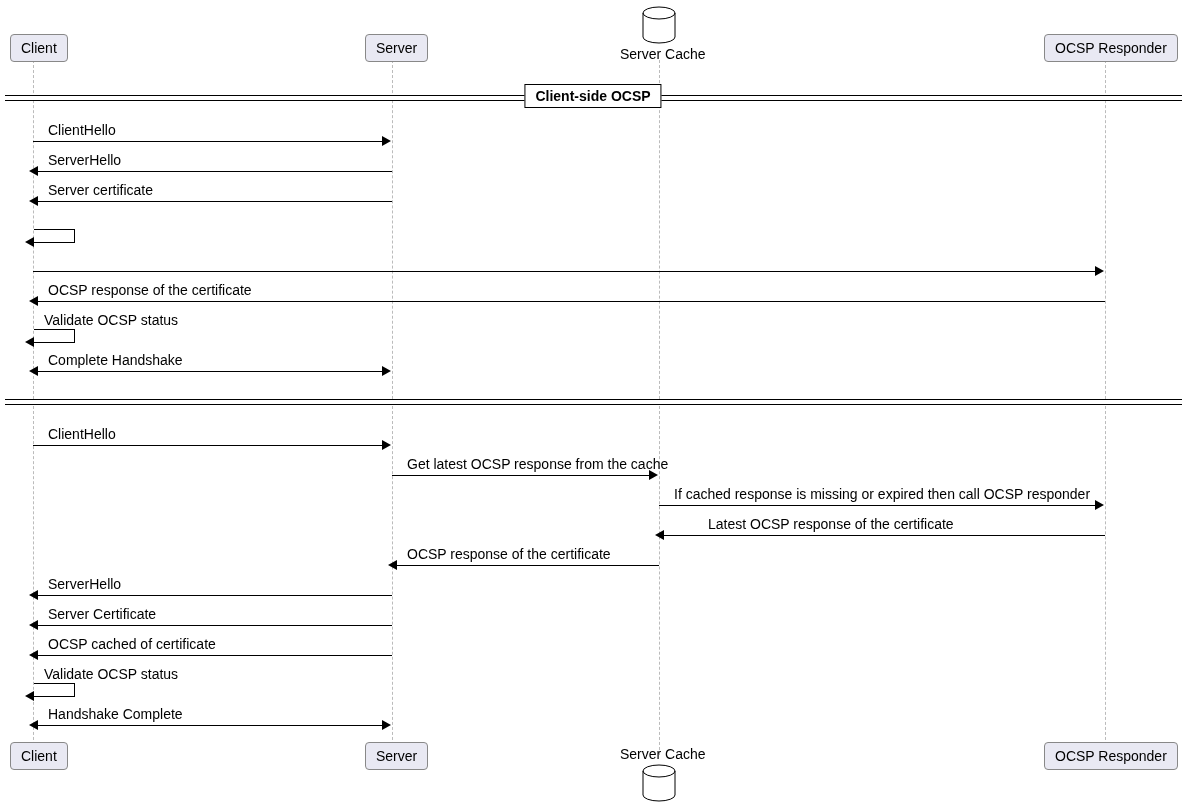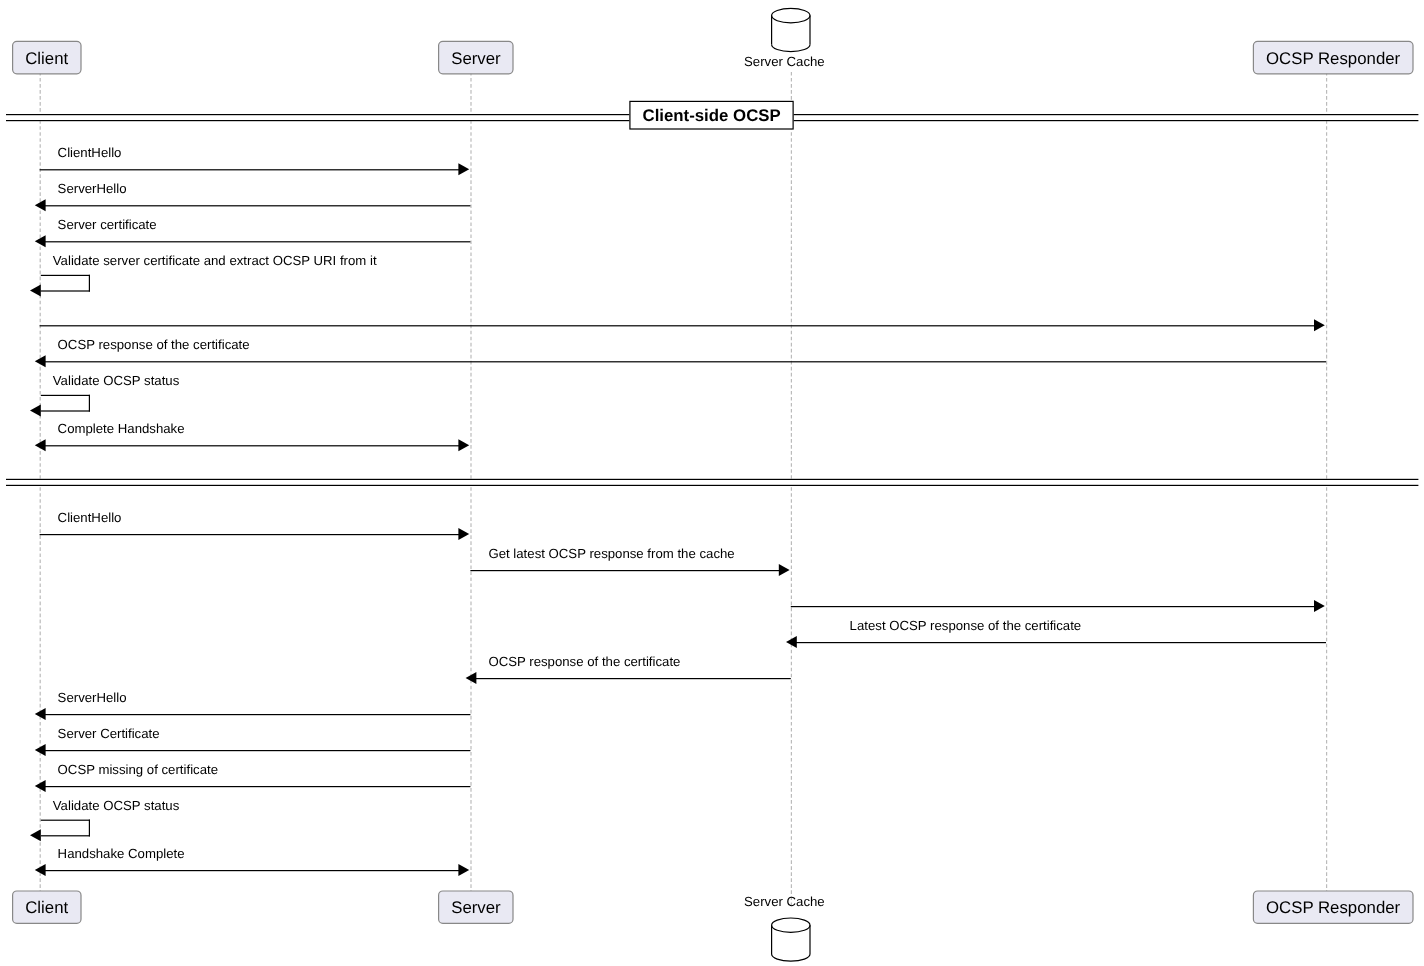--- a/index.html
+++ b/index.html
@@ -1,21 +1,21 @@
 <!DOCTYPE html>
 <html><head>
 <meta charset="utf-8">
 <style>
 html,body{margin:0;padding:0;background:#fff;font-family:Arial,Helvetica,sans-serif;font-size:14px;color:#000}
 #stage{position:relative;width:1187px;height:805px}
 .participant{position:absolute;padding:5px 10px;border:1px solid #888;border-radius:4px;background:#e9e9f3;text-align:center;white-space:nowrap}
 .lifeline{position:absolute;border-left:1.5px dashed #bbb;top:0;bottom:0}
 .divider-bar{position:absolute;height:4px;left:5px;right:5px;border-top:1px solid #000;border-bottom:1px solid #000;background:#fff}
 .divider-label{position:absolute;transform:translateX(-50%);background:#fff;border:1px solid #000;padding:3px 10px;font-weight:bold;white-space:nowrap}
-.msg-label{position:absolute;font-size:11px;white-space:nowrap}
+.msg-label{position:absolute;font-size:14px;white-space:nowrap}
 .arrow-line{position:absolute;height:0;border-top:1px solid #000}
 .arrow-head{position:absolute;width:0;height:0;border-top:5px solid transparent;border-bottom:5px solid transparent}
 .arrow-head.right{border-left:9px solid #000}
 .arrow-head.left{border-right:9px solid #000}
 .self-box{position:absolute;width:40px;height:12px;border-top:1px solid #000;border-right:1px solid #000;border-bottom:1px solid #000}
 .self-box .ret{position:absolute;left:-9px;bottom:-5px;width:0;height:0;border-top:5px solid transparent;border-bottom:5px solid transparent;border-right:9px solid #000}
 .db-icon{position:absolute}
 .db-icon svg{display:block}
 </style>
 </head>
@@ -49,21 +49,20 @@
   <div class="arrow-head right" style="left:382px;top:136px"></div>
 
   <div class="msg-label" style="left:48px;top:152px">ServerHello</div>
   <div class="arrow-line" style="left:37px;top:171px;width:355px"></div>
   <div class="arrow-head left" style="left:29px;top:166px"></div>
 
   <div class="msg-label" style="left:48px;top:182px">Server certificate</div>
   <div class="arrow-line" style="left:37px;top:201px;width:355px"></div>
   <div class="arrow-head left" style="left:29px;top:196px"></div>
 
-  <div class="msg-label" style="left:44px;top:212px">Validate server certificate and extract OCSP URI from it</div>
   <div class="self-box" style="left:34px;top:229px">
       <div class="ret"></div>
     </div>
 
   <div class="arrow-line" style="left:33px;top:271px;width:1068px"></div>
   <div class="arrow-head right" style="left:1095px;top:266px"></div>
 
   <div class="msg-label" style="left:48px;top:282px">OCSP response of the certificate</div>
   <div class="arrow-line" style="left:37px;top:301px;width:1068px"></div>
   <div class="arrow-head left" style="left:29px;top:296px"></div>
@@ -81,40 +80,41 @@
   <div class="divider-bar" style="top:399px"></div>
 
   <div class="msg-label" style="left:48px;top:426px">ClientHello</div>
   <div class="arrow-line" style="left:33px;top:445px;width:355px"></div>
   <div class="arrow-head right" style="left:382px;top:440px"></div>
 
   <div class="msg-label" style="left:407px;top:456px">Get latest OCSP response from the cache</div>
   <div class="arrow-line" style="left:392px;top:475px;width:263px"></div>
   <div class="arrow-head right" style="left:649px;top:470px"></div>
 
+  <div class="msg-label" style="left:674px;top:486px">If cached response is missing or expired then call OCSP responder</div>
   <div class="arrow-line" style="left:659px;top:505px;width:442px"></div>
   <div class="arrow-head right" style="left:1095px;top:500px"></div>
 
   <div class="msg-label" style="left:708px;top:516px">Latest OCSP response of the certificate</div>
   <div class="arrow-line" style="left:663px;top:535px;width:442px"></div>
   <div class="arrow-head left" style="left:655px;top:530px"></div>
 
   <div class="msg-label" style="left:407px;top:546px">OCSP response of the certificate</div>
   <div class="arrow-line" style="left:396px;top:565px;width:263px"></div>
   <div class="arrow-head left" style="left:388px;top:560px"></div>
 
   <div class="msg-label" style="left:48px;top:576px">ServerHello</div>
   <div class="arrow-line" style="left:37px;top:595px;width:355px"></div>
   <div class="arrow-head left" style="left:29px;top:590px"></div>
 
   <div class="msg-label" style="left:48px;top:606px">Server Certificate</div>
   <div class="arrow-line" style="left:37px;top:625px;width:355px"></div>
   <div class="arrow-head left" style="left:29px;top:620px"></div>
 
-  <div class="msg-label" style="left:48px;top:636px">OCSP missing of certificate</div>
+  <div class="msg-label" style="left:48px;top:636px">OCSP cached of certificate</div>
   <div class="arrow-line" style="left:37px;top:655px;width:355px"></div>
   <div class="arrow-head left" style="left:29px;top:650px"></div>
 
   <div class="msg-label" style="left:44px;top:666px">Validate OCSP status</div>
   <div class="self-box" style="left:34px;top:683px">
       <div class="ret"></div>
     </div>
 
   <div class="msg-label" style="left:48px;top:706px">Handshake Complete</div>
   <div class="arrow-line" style="left:37px;top:725px;width:351px"></div>

